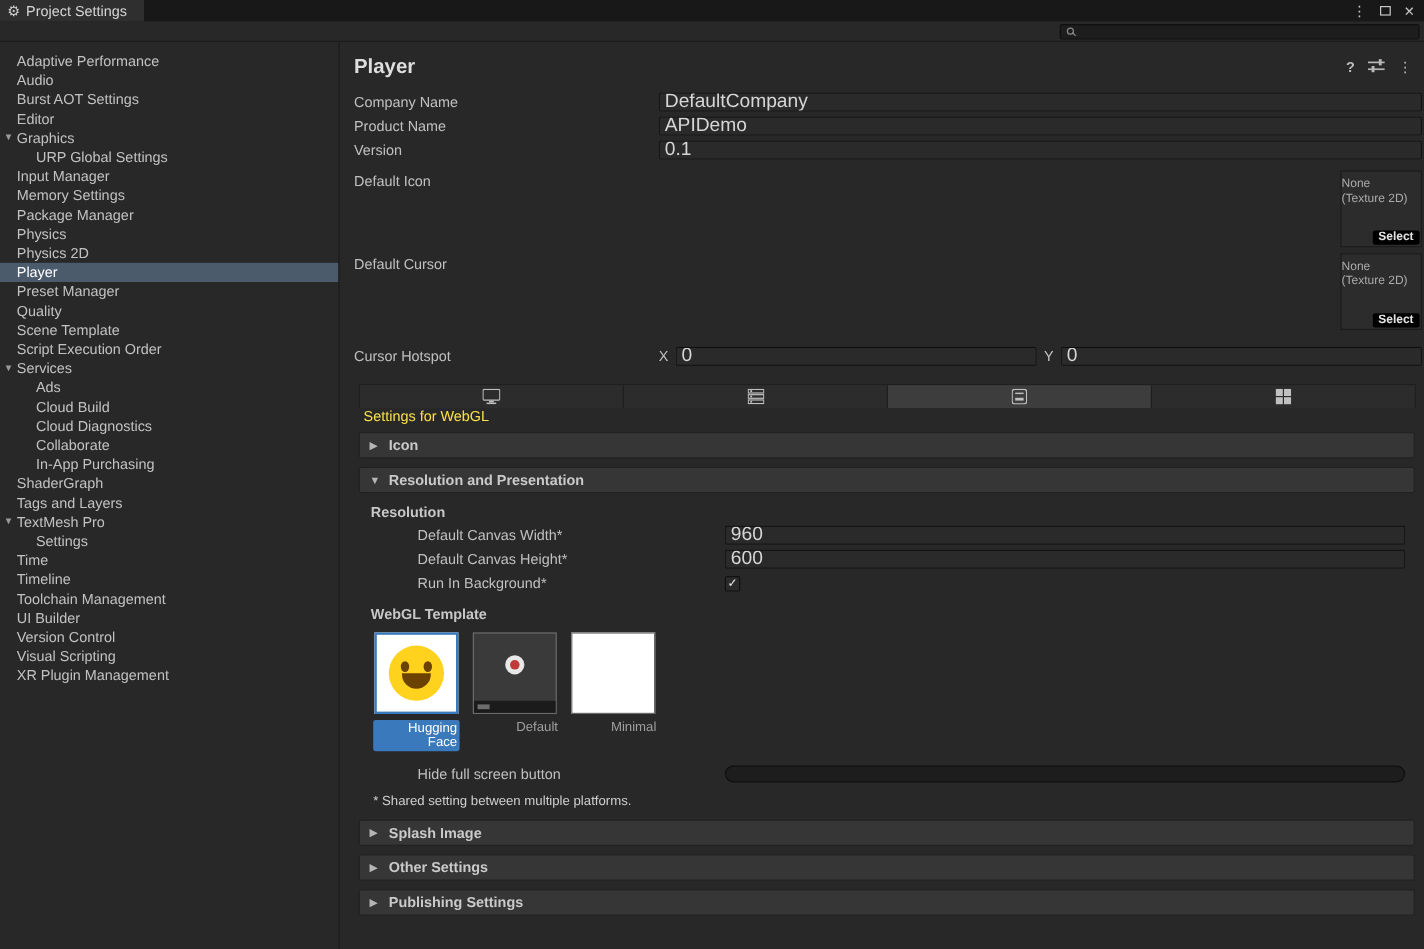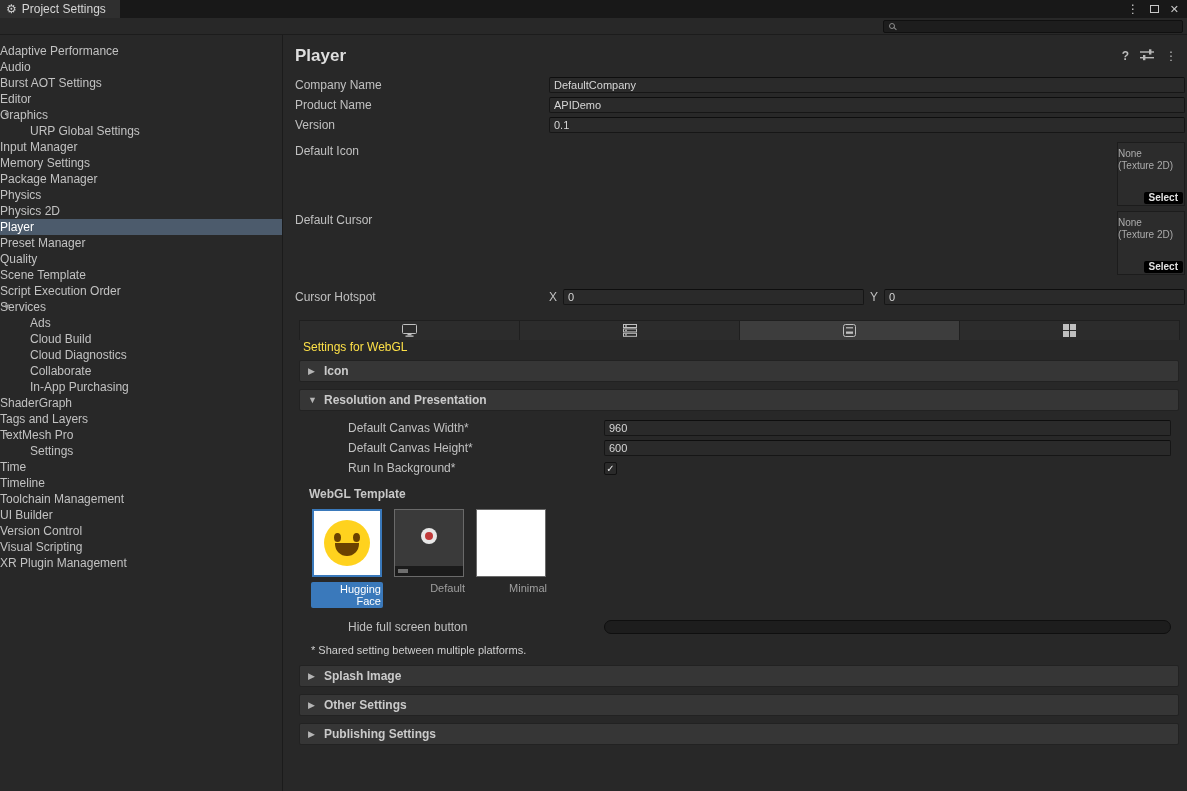--- a/index.html
+++ b/index.html
@@ -21,37 +21,37 @@
   .searchbox { margin-left:auto; margin-right:4px; width:300px; height:13px; background:#1d1d1d;
     border:1px solid #101010; border-radius:2px; display:flex; align-items:center; }
   .mag { width:6px; height:6px; border:1px solid #8a8a8a; border-radius:50%; position:relative; margin:0 3px 0 5px; flex:none; }
   .mag::after { content:""; position:absolute; width:4px; height:1px; background:#8a8a8a; transform:rotate(45deg); right:-3px; bottom:-1px; }
   .searchbox input { flex:1; background:transparent; border:none; outline:none; color:#d0d0d0; font-size:11px; font-family:inherit; height:100%; }
 
   .body { flex:1; display:flex; min-height:0; }
 
   
   .sidebar { width:283px; flex:none; background:#282828; border-right:1px solid #1b1b1b; padding-top:8px; overflow:hidden; }
-  .side-item { height:16px; line-height:16px; position:relative; color:#c2c2c2; white-space:nowrap; cursor:default; }
+  .side-item { height:16px; line-height:16px; padding-left:14px; position:relative; color:#c2c2c2; white-space:nowrap; cursor:default; }
   .side-item.indent1 { padding-left:30px; }
   .side-item.selected { background:#4C5B6C; color:#ffffff; }
   .side-item .arrow { position:absolute; left:1px; top:0; width:12px; text-align:center; font-size:8px; color:#9a9a9a; }
 
   
   .main { flex:1; min-width:0; position:relative; }
   .main-header { display:flex; align-items:center; padding:11px 10px 9px 12px; }
   .player-title { font-size:17px; font-weight:bold; color:#dedede; }
   .header-icons { margin-left:auto; display:flex; align-items:center; gap:11px; color:#bdbdbd; }
   .helpq { font-size:12px; font-weight:bold; cursor:default; }
 
   .form { padding-left:12px; padding-right:2px; }
   .form-row { display:flex; align-items:center; height:20px; }
   .form-label { width:254px; flex:none; color:#c0c0c0; }
   .tf { flex:1; height:16px; background:#2a2a2a; border:1px solid #161616; border-top-color:#0e0e0e; border-radius:2px;
-    color:#d6d6d6; font-size:11px; font-family:inherit; padding:0 4px; outline:none; }
+    color:#d6d6d6; font-size:16px; font-family:inherit; padding:0 4px; outline:none; }
 
   .obj-row { display:flex; align-items:flex-start; }
   .obj-row.first { margin-top:7px; height:69px; }
   .obj-row.second { height:66px; }
   .obj-label { color:#c0c0c0; padding-top:2px; }
   .obj-picker { margin-left:auto; width:68px; height:64px; background:#2c2c2c; border:1px solid #1c1c1c; position:relative; flex:none; }
   .obj-none { text-align:left; font-size:10px; color:#ababab; padding-top:5px; line-height:12px; }
   .obj-select { position:absolute; right:1px; bottom:1px; height:12px; line-height:12px; padding:0 5px;
     background:#000000; color:#e2e2e2; font-size:10px; border-radius:2px; cursor:default;font-weight:bold; }
 
@@ -285,20 +285,21 @@
           <span class="sec-label">Icon</span>
         </div>
         <div class="sec-gap"></div>
 
         <div class="sec-bar">
           <span class="fold">▼</span>
           <span class="sec-label">Resolution and Presentation</span>
         </div>
 
         <div class="sec-content">
+          <div class="sub-head">Resolution</div>
 
           <div class="sec-row">
             <span class="sec-label-col">Default Canvas Width*</span>
             <input class="tf" value="960" style="">
           </div>
           <div class="sec-row">
             <span class="sec-label-col">Default Canvas Height*</span>
             <input class="tf" value="600" style="">
           </div>
           <div class="sec-row">

